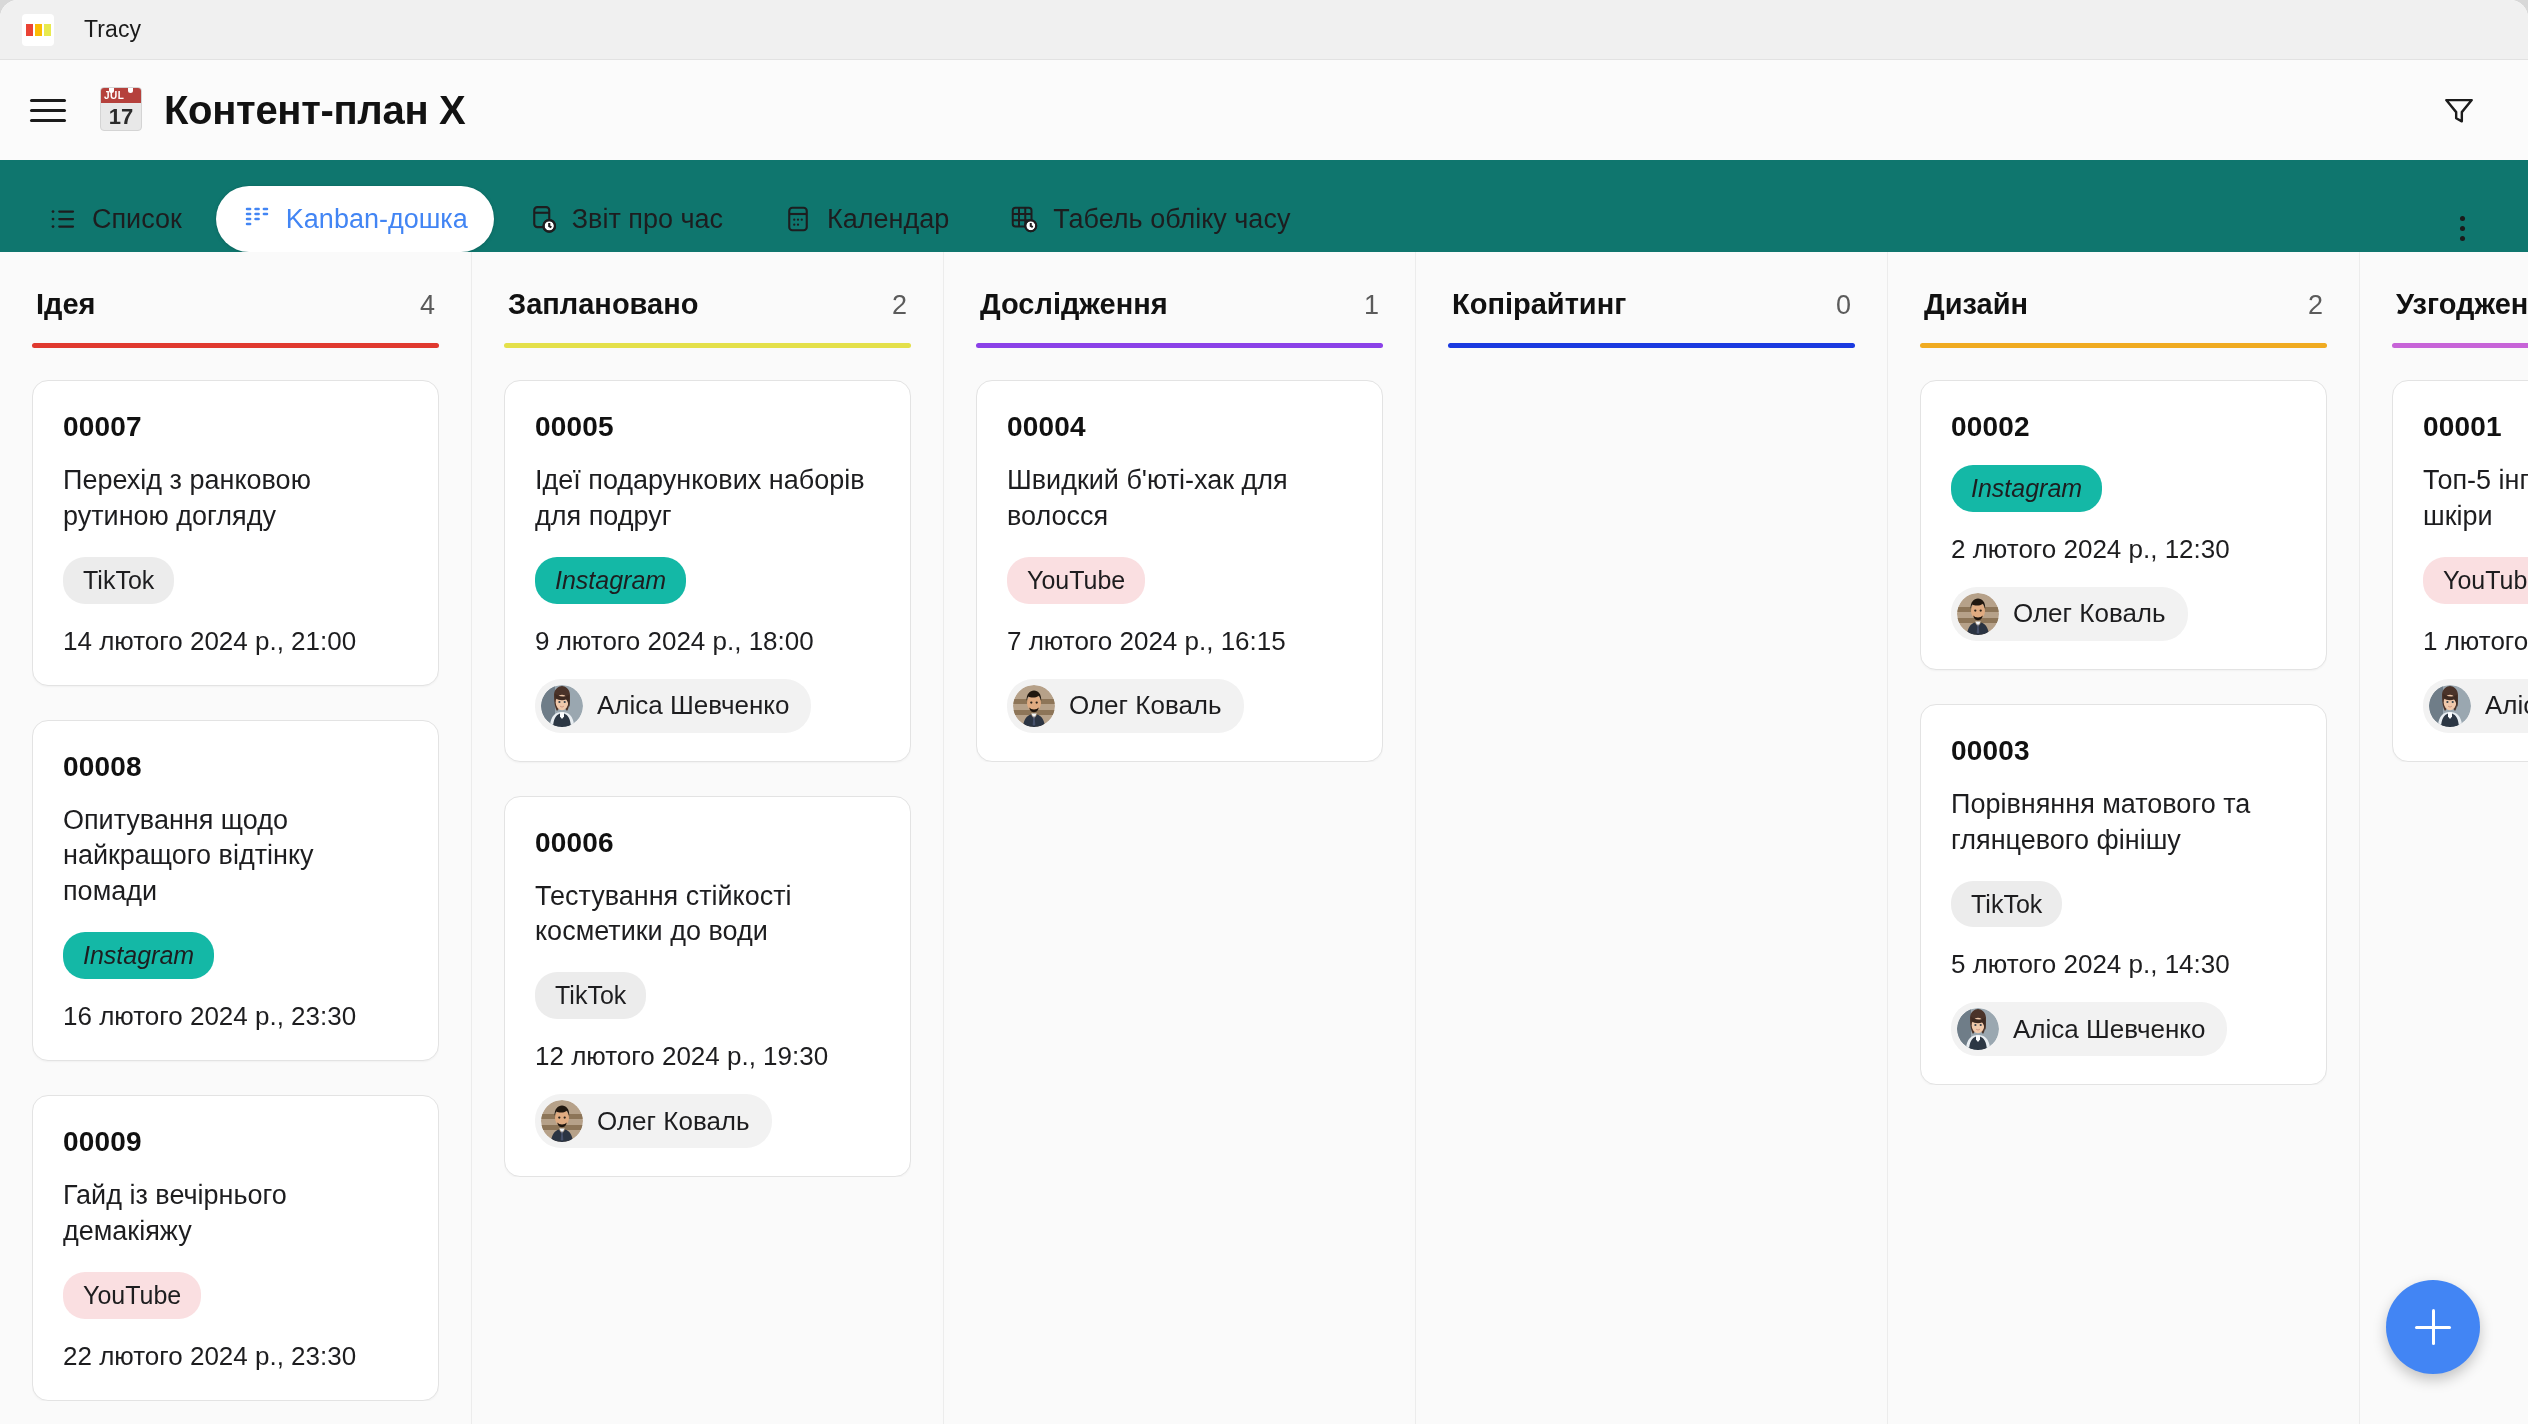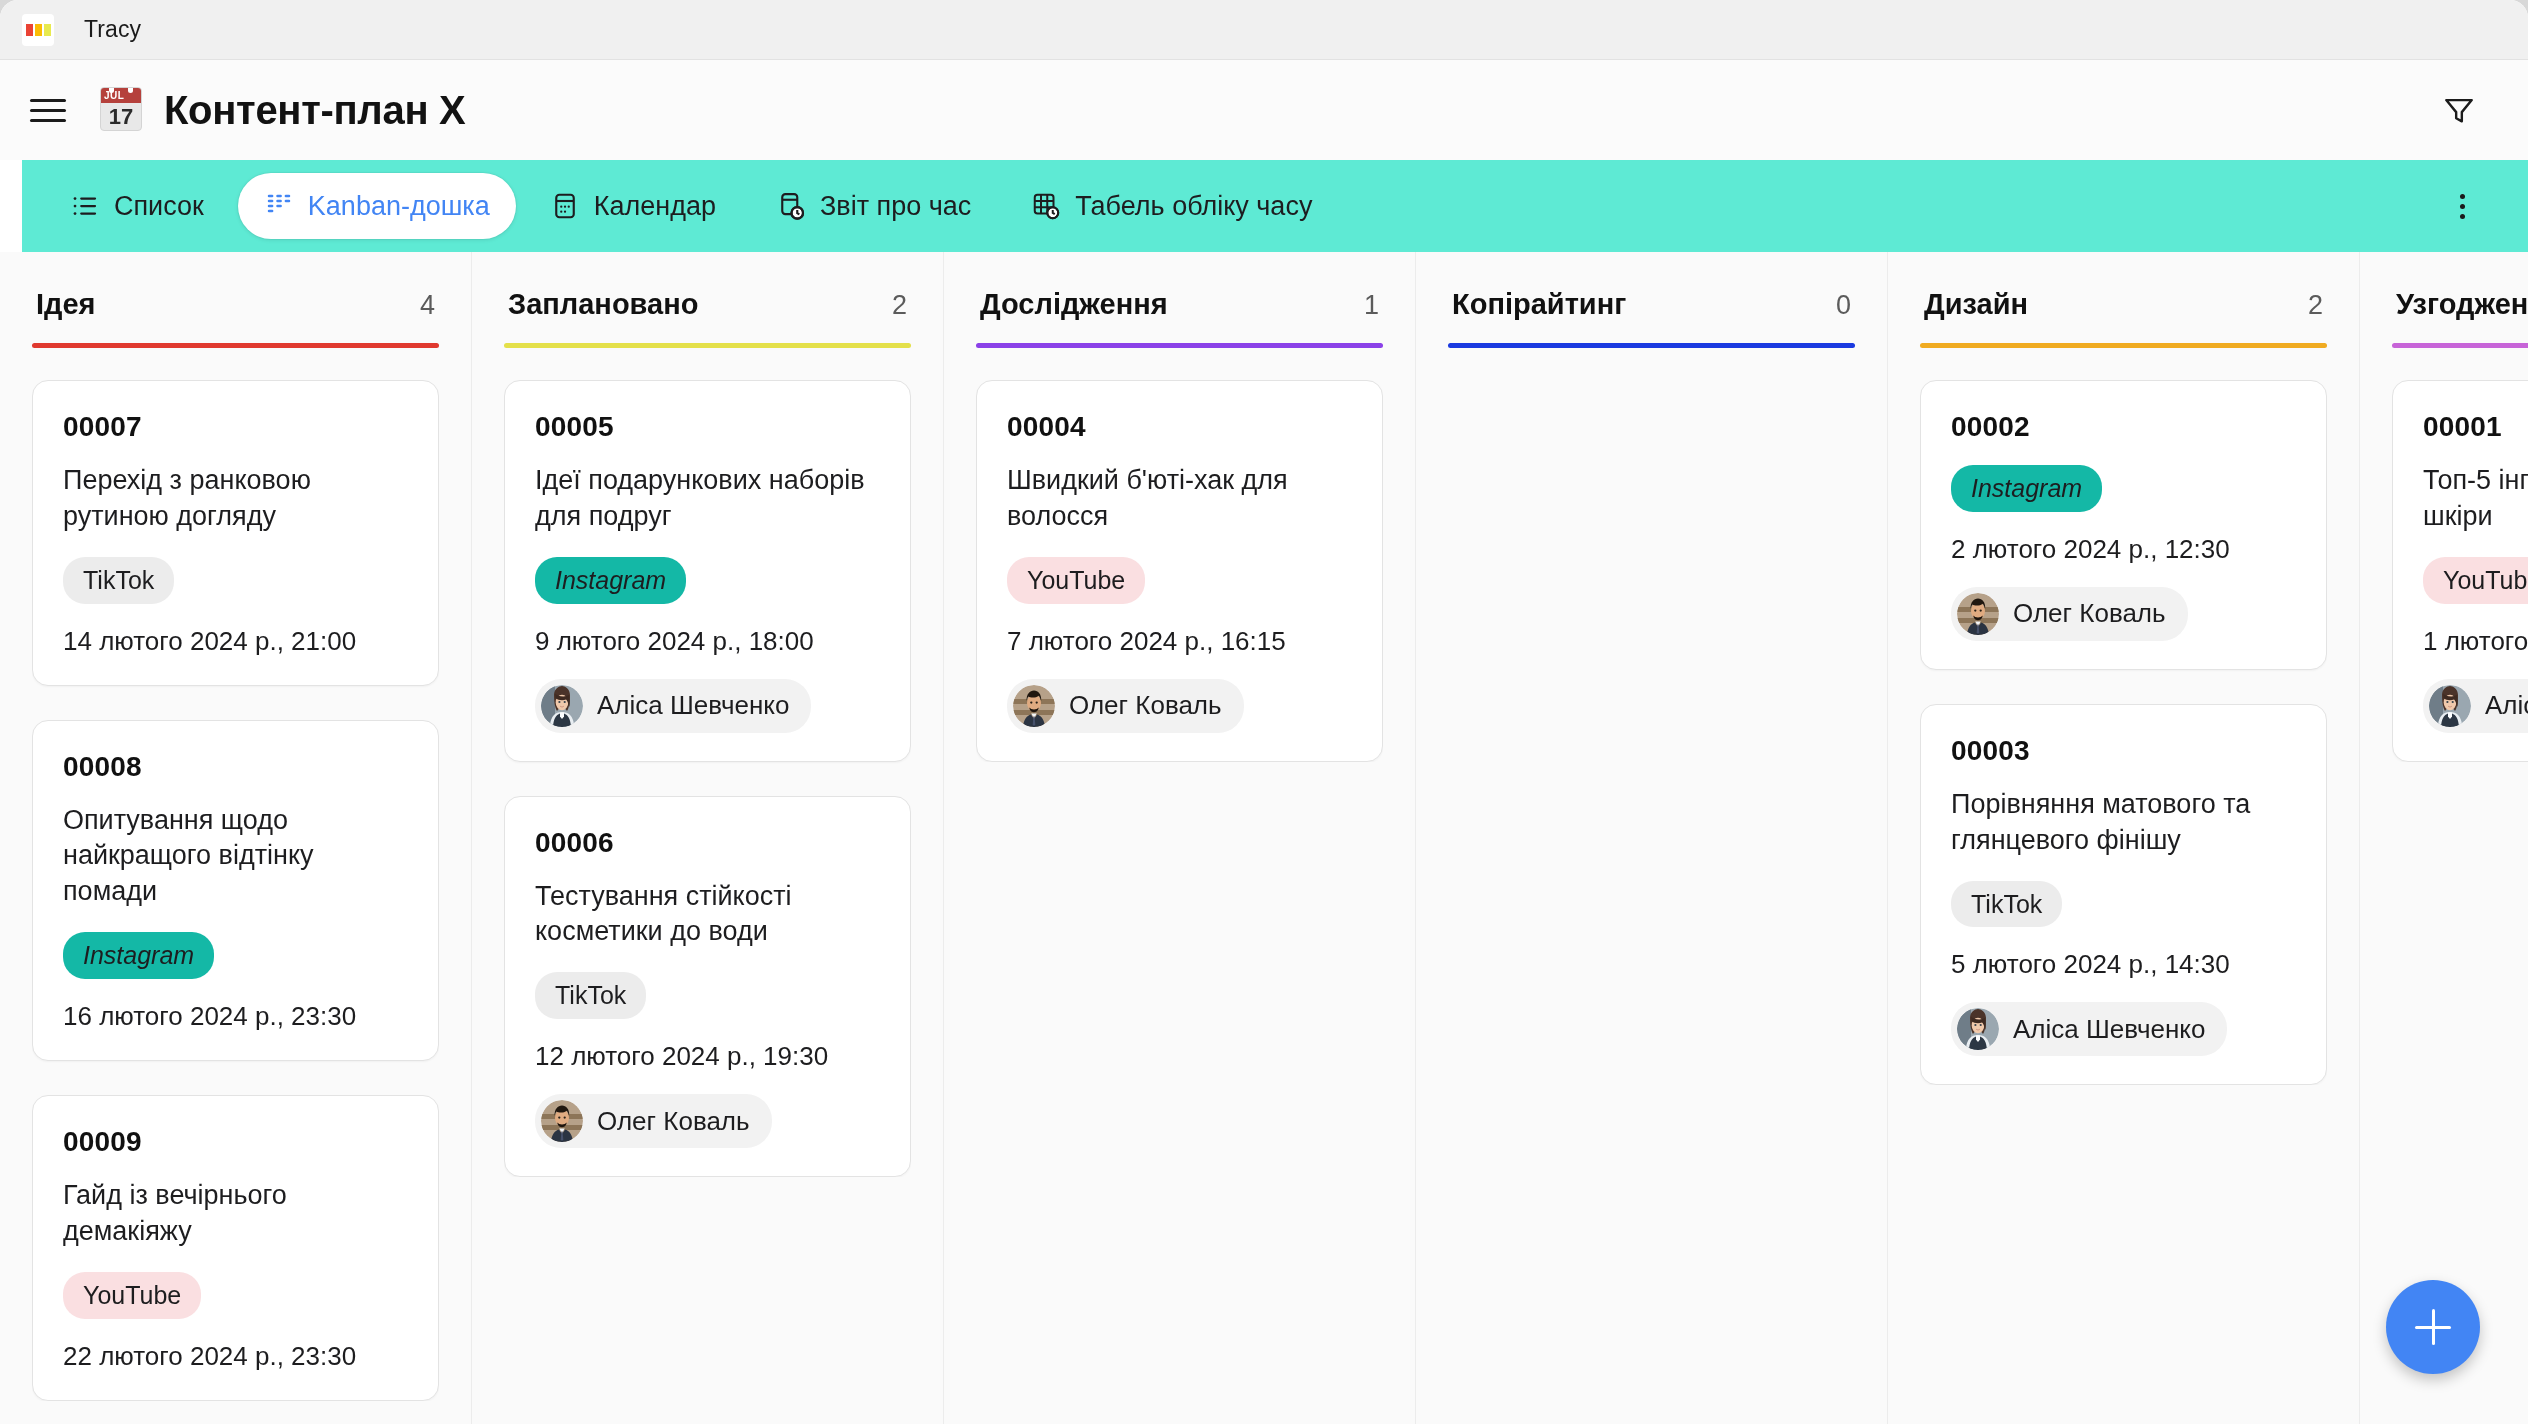--- a/index.html
+++ b/index.html
@@ -107,25 +107,24 @@
   .icon-btn {
     width: 54px; height: 54px;
     display: flex; align-items: center; justify-content: center;
     border-radius: 10px; cursor: pointer;
   }
 
   
   .tabs-row {
     flex: 0 0 92px;
     display: flex;
-    align-items: center;
+    align-items: flex-end;
     padding: 0 42px 0 22px;
-    background: #5eead4;
+    background: #0f766e;
     gap: 8px;
-    margin-left: 22px;
   }
   .tab {
     display: flex; align-items: center; gap: 14px;
     height: 66px;
     padding: 0 26px;
     border-radius: 33px;
     font-size: 27px;
     color: #1d1d1f;
     white-space: nowrap;
     cursor: pointer;
@@ -305,43 +304,43 @@
           <rect x="16.5" y="3" width="4.5" height="2" rx="1"></rect>
           <rect x="16.5" y="7" width="4.5" height="2" rx="1"></rect>
         </svg>
       </span>
       <span>Kanban-дошка</span>
     </div>
 
     <div class="tab">
       <span class="tab-ico">
         <svg width="30" height="30" viewBox="0 0 24 24" fill="none" stroke="currentColor" stroke-width="1.7">
+          <rect x="5" y="2.5" width="12" height="16" rx="2.5"></rect>
+          <path d="M5 7h12"></path>
+          <circle cx="17" cy="17.5" r="4.6" fill="#fff"></circle>
+          <circle cx="17" cy="17.5" r="4.6"></circle>
+          <path d="M17 15.2v2.5l1.7 1"></path>
+        </svg>
+      </span>
+      <span>Звіт про час</span>
+    </div>
+
+    <div class="tab">
+      <span class="tab-ico">
+        <svg width="30" height="30" viewBox="0 0 24 24" fill="none" stroke="currentColor" stroke-width="1.7">
           <rect x="5" y="3" width="14" height="18" rx="2.5"></rect>
           <path d="M5 8h14" stroke-width="1.7"></path>
           <circle cx="9" cy="12.5" r=".9" fill="currentColor" stroke="none"></circle>
           <circle cx="12" cy="12.5" r=".9" fill="currentColor" stroke="none"></circle>
           <circle cx="15" cy="12.5" r=".9" fill="currentColor" stroke="none"></circle>
           <circle cx="9" cy="16.5" r=".9" fill="currentColor" stroke="none"></circle>
           <circle cx="12" cy="16.5" r=".9" fill="currentColor" stroke="none"></circle>
         </svg>
       </span>
       <span>Календар</span>
-    </div>
-
-    <div class="tab">
-      <span class="tab-ico">
-        <svg width="30" height="30" viewBox="0 0 24 24" fill="none" stroke="currentColor" stroke-width="1.7">
-          <rect x="5" y="2.5" width="12" height="16" rx="2.5"></rect>
-          <path d="M5 7h12"></path>
-          <circle cx="17" cy="17.5" r="4.6" fill="#fff"></circle>
-          <circle cx="17" cy="17.5" r="4.6"></circle>
-          <path d="M17 15.2v2.5l1.7 1"></path>
-        </svg>
-      </span>
-      <span>Звіт про час</span>
     </div>
 
     <div class="tab">
       <span class="tab-ico">
         <svg width="30" height="30" viewBox="0 0 24 24" fill="none" stroke="currentColor" stroke-width="1.6">
           <rect x="3" y="3" width="15" height="15" rx="2.2"></rect>
           <path d="M3 8h15M3 13h15M8 3v15M13 3v15"></path>
           <circle cx="17.4" cy="17.4" r="4.4" fill="#fff"></circle>
           <circle cx="17.4" cy="17.4" r="4.4"></circle>
           <path d="M17.4 15.2v2.3l1.6 1"></path>

